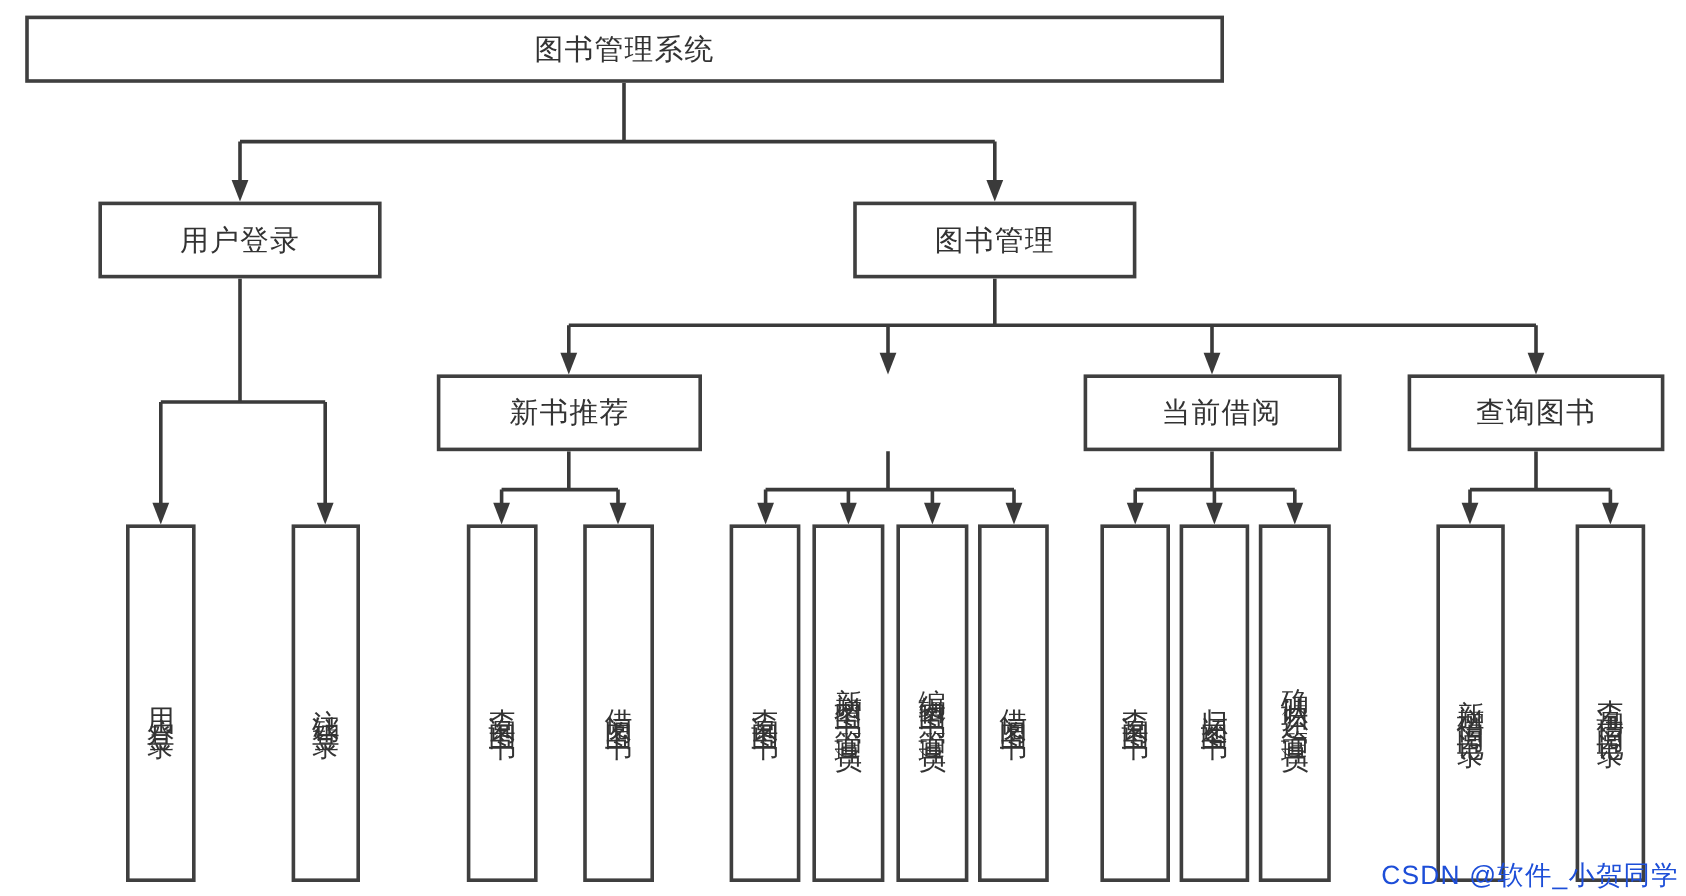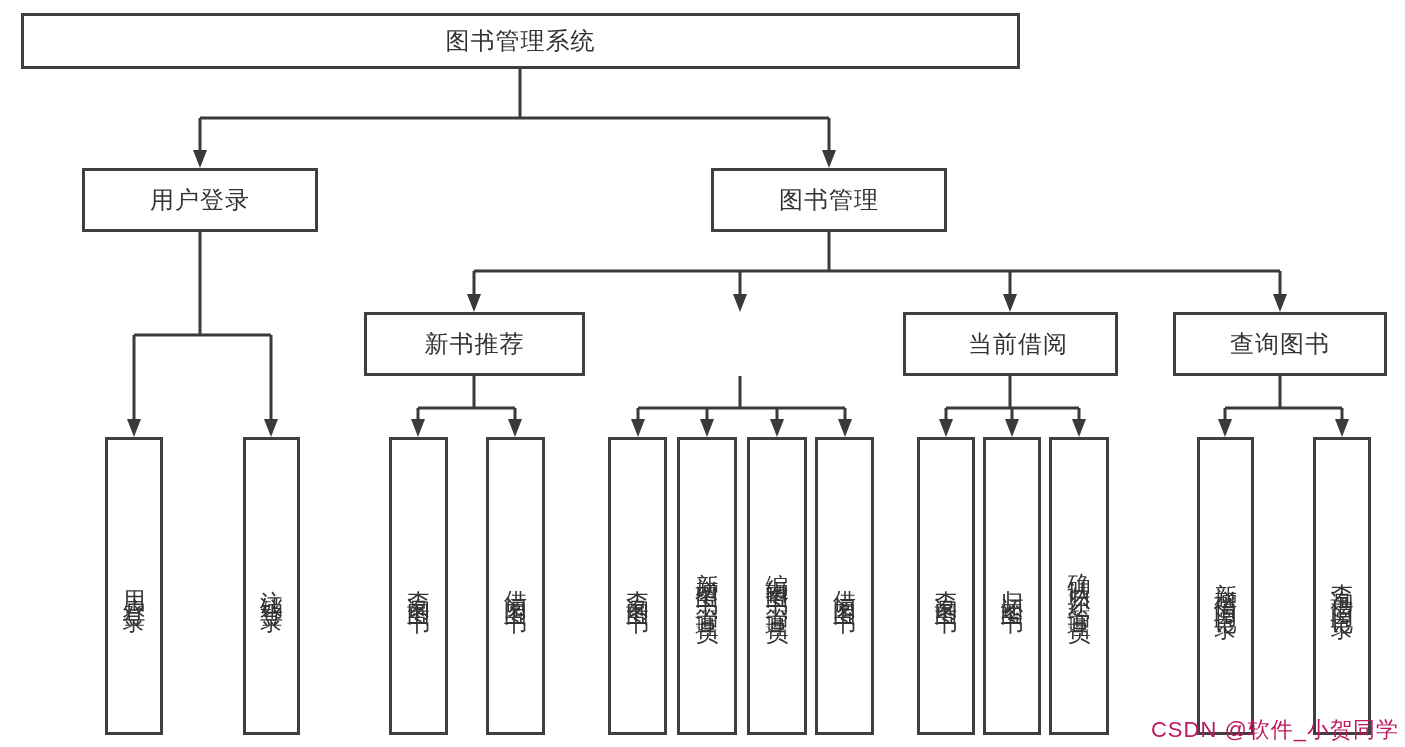--- a/index.html
+++ b/index.html
@@ -15,21 +15,21 @@
     background:#ffffff; display:flex; align-items:center; justify-content:center;
     color:#333333;
   }
   .box.h { font-size:24px; letter-spacing:1px; white-space:nowrap; }
   .vtext {
     writing-mode:vertical-rl; text-orientation:mixed;
     font-size:23px; letter-spacing:7px; line-height:1; color:#333333;
   }
   .watermark {
     position:absolute; right:6px; bottom:2px; font-size:22px;
-    color:#be185d; letter-spacing:1px; white-space:nowrap;
+    color:#1d4ed8; letter-spacing:1px; white-space:nowrap;
   }
 </style>
 </head>
 <body>
 
 <div class="canvas">
 
   <svg class="wires" viewBox="0 0 1405 747" xmlns="http://www.w3.org/2000/svg">
     <g>
       <path class="lines" d="M520,69 V118 M200,118 H829 M200,118 V151 M829,118 V151"></path>

